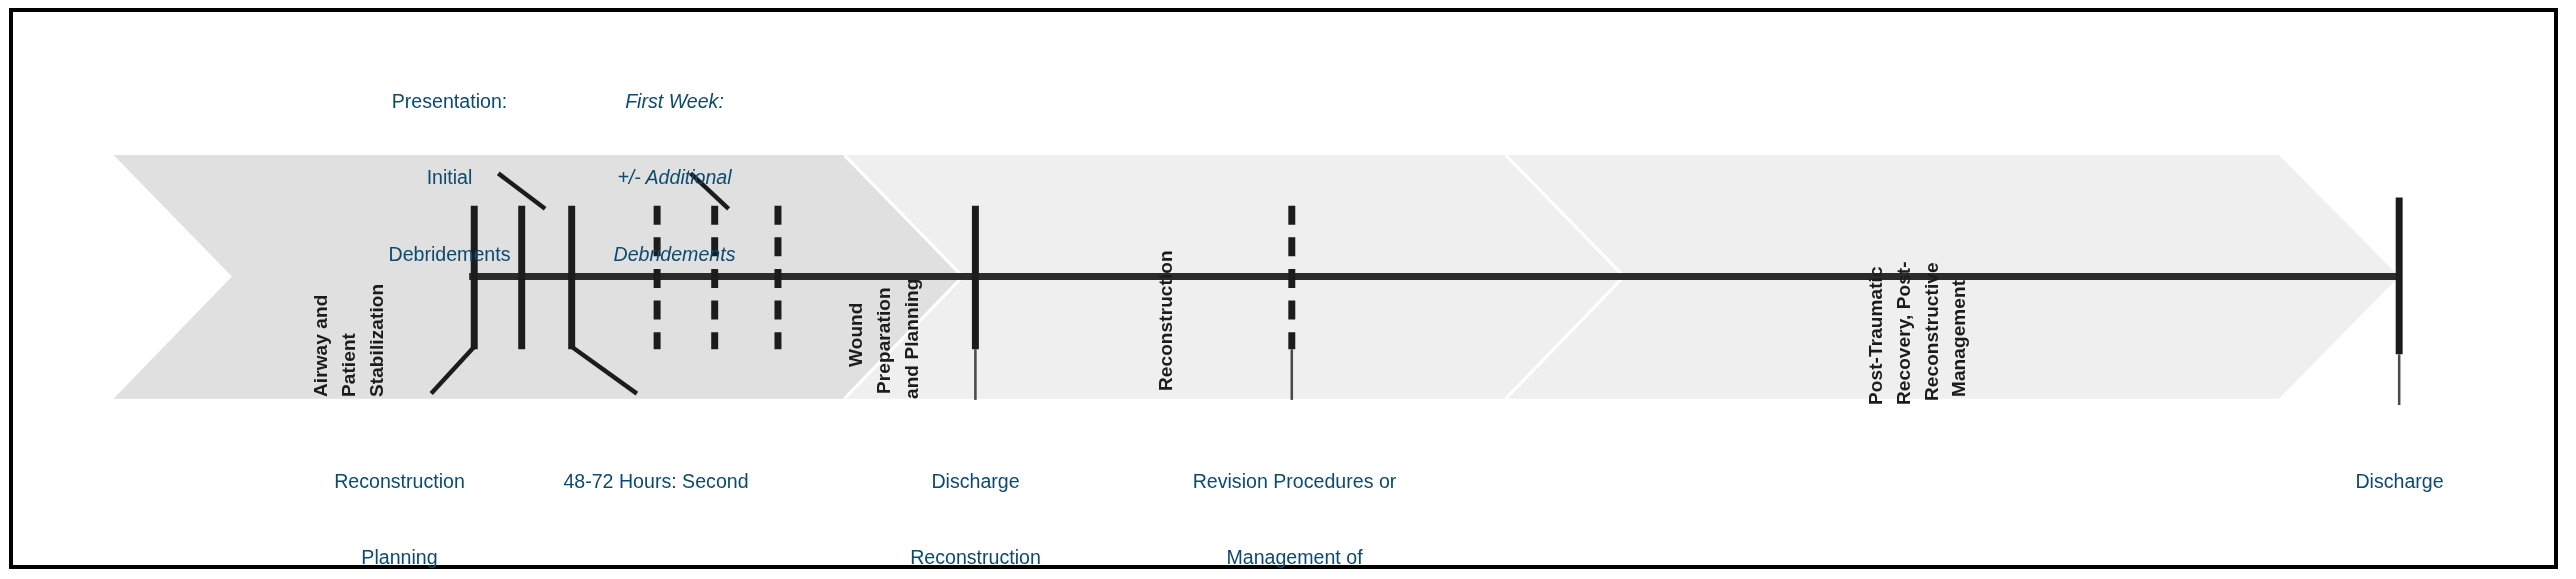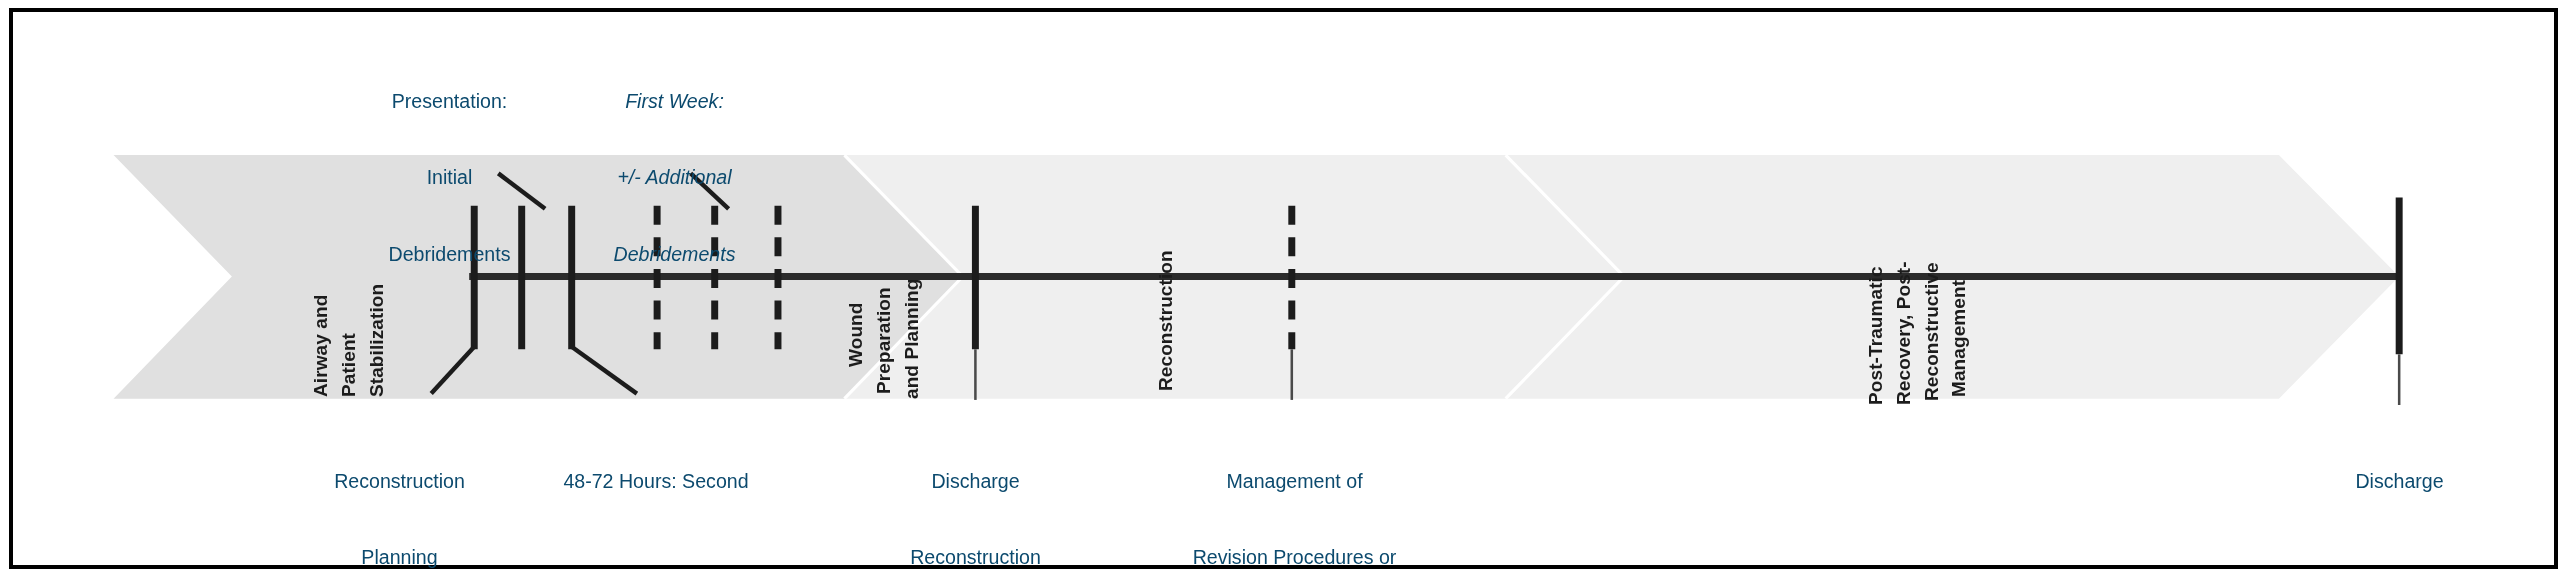--- a/index.html
+++ b/index.html
@@ -106,22 +106,22 @@
     <div>48-72 Hours: Second</div>
     
   </div>
 
   <div class="txt bot-label" style="left:868px;top:418px;width:215px;">
     <div>Discharge</div>
     <div>Reconstruction</div>
   </div>
 
   <div class="txt bot-label" style="left:1114px;top:418px;width:361px;">
+    <div>Revision Procedures or</div>
     <div>Management of</div>
-    <div>Revision Procedures or</div>
     
   </div>
 
   <div class="txt bot-label" style="left:2311px;top:418px;width:177px;">
     <div>Discharge</div>
   </div>
 </div>
 
 
 </body></html>

